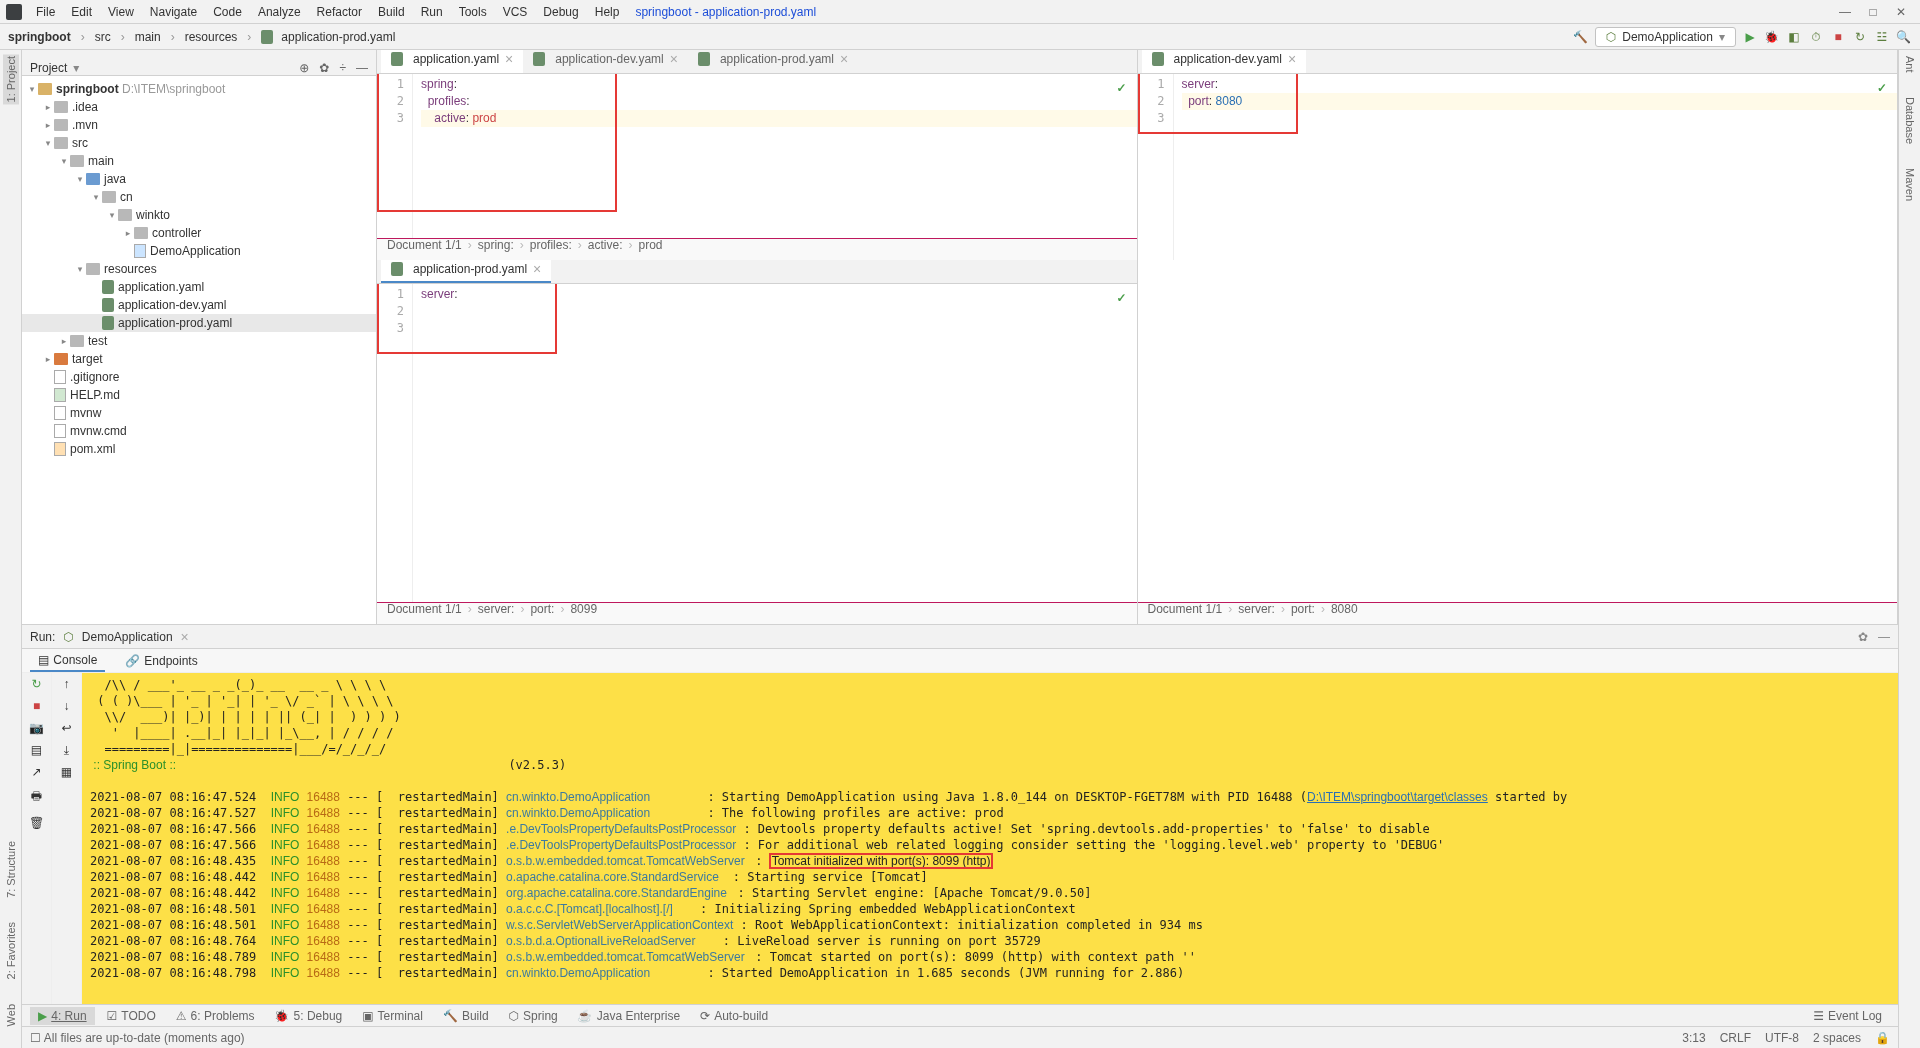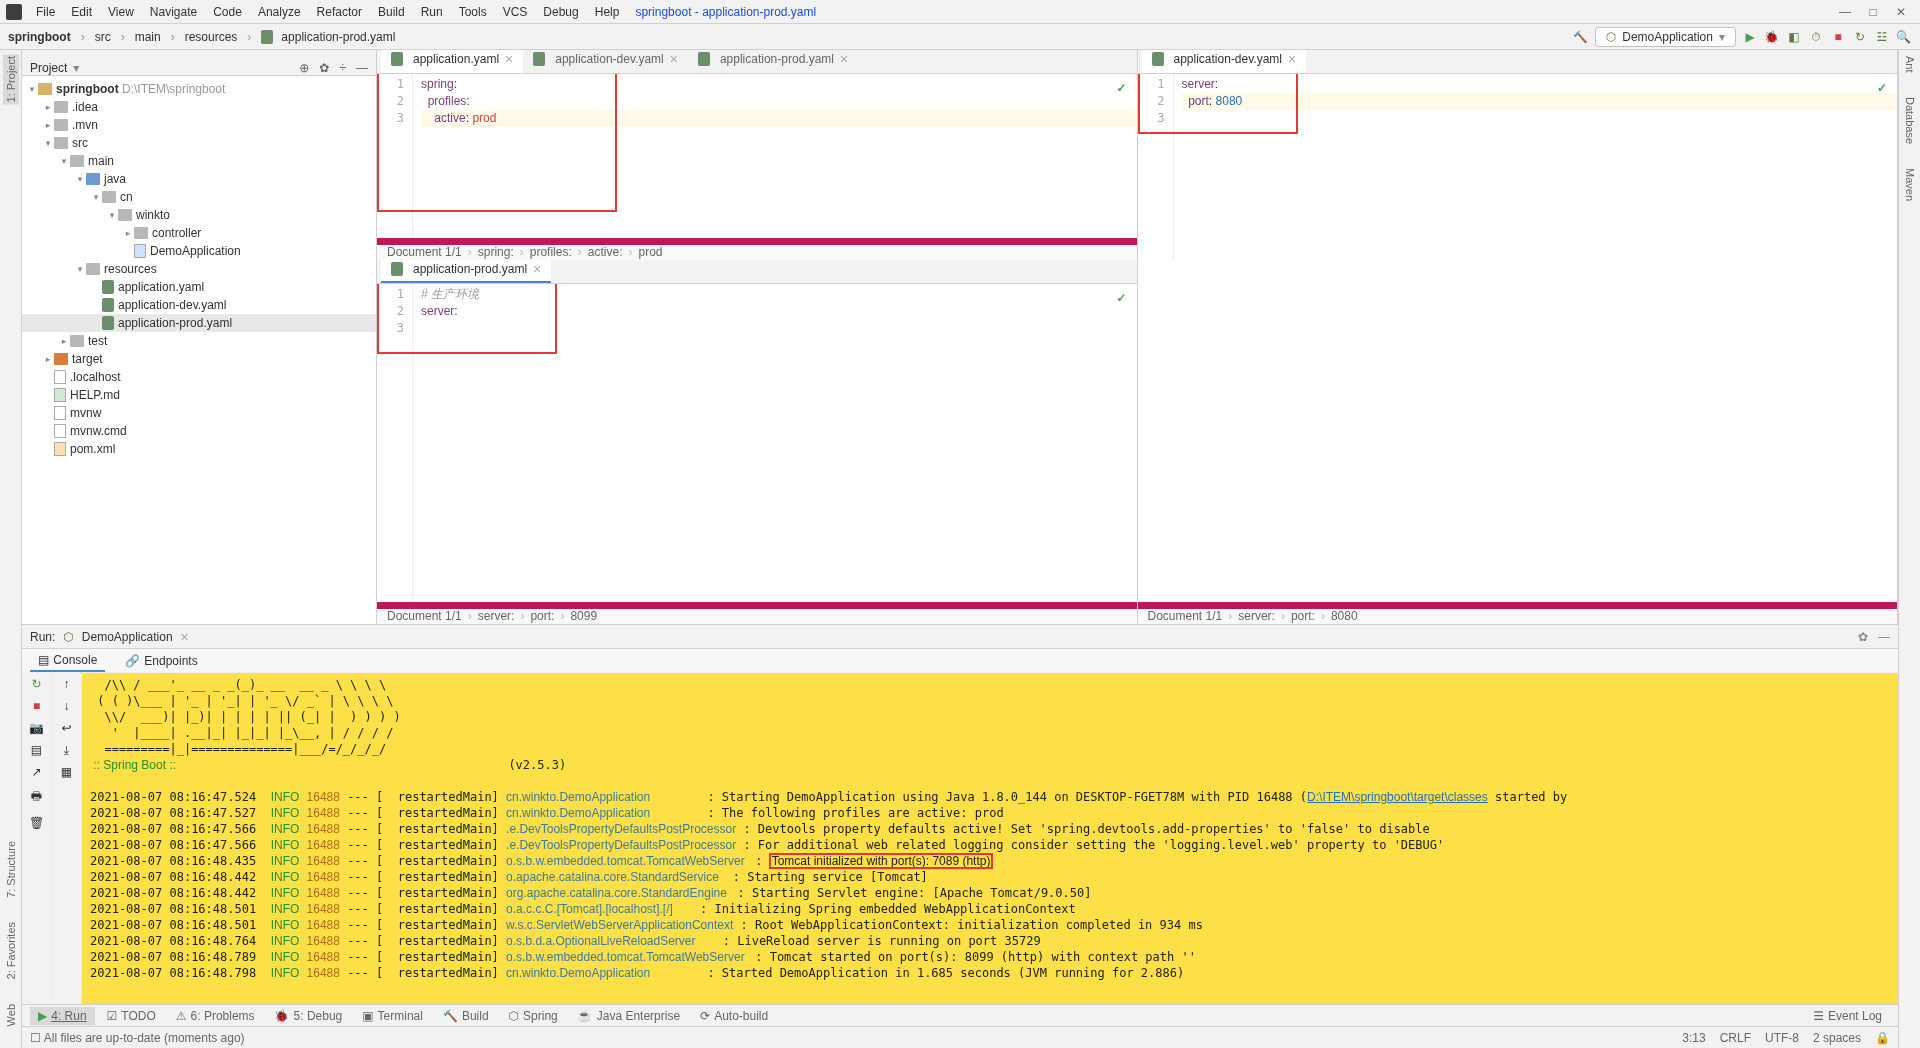--- a/index.html
+++ b/index.html
@@ -47,21 +47,21 @@
 .editor-pane{flex:1;display:flex;flex-direction:column;background:#fff;border-right:1px solid #d1d1d1}
 .editor-body{flex:1;display:flex;position:relative;overflow:hidden}
 .gutter{width:36px;background:#fff;border-right:1px solid #eee;text-align:right;padding:2px 8px 0 0;color:#aaa;font-family:Consolas,monospace;font-size:12px;line-height:17px}
 .code{flex:1;font-family:Consolas,monospace;font-size:12px;line-height:17px;padding:2px 0 0 8px;position:relative}
 .yk{color:#7b3d7b}
 .yv{color:#c44}
 .yn{color:#2a6fb3}
 .yc{color:#999;font-style:italic}
 .check{position:absolute;top:6px;right:10px;color:#4a9e4a;font-weight:bold}
 .redbox{position:absolute;border:2px solid #e53935;pointer-events:none}
-.breadcrumb-bar{height:22px;background:#f9f9f9;border-top:7px solid #be185d;display:flex;align-items:flex-start;padding:0 10px;font-size:11px;color:#666}
+.breadcrumb-bar{height:22px;background:#f9f9f9;border-top:1px solid #be185d;display:flex;align-items:flex-end;padding:8px 10px;font-size:11px;color:#666}
 .breadcrumb-bar .sep{margin:0 6px;color:#bbb}
 .current-line{background:#fffae8}
 .run-panel{height:380px;background:#fde047;border-top:1px solid #d1d1d1;display:flex;flex-direction:column}
 .run-header{height:24px;background:#f2f2f2;border-bottom:1px solid #d1d1d1;display:flex;align-items:center;padding:0 8px;gap:8px}
 .run-tabs{height:24px;background:#f7f7f7;border-bottom:1px solid #eee;display:flex;align-items:center;padding:0 8px;gap:12px}
 .run-tab{padding:3px 8px;cursor:pointer;display:flex;align-items:center;gap:4px}
 .run-tab.active{border-bottom:2px solid #4a88c7}
 .run-body{flex:1;display:flex;overflow:hidden}
 .run-toolbar{width:30px;background:#f2f2f2;border-right:1px solid #eee;display:flex;flex-direction:column;align-items:center;padding-top:4px;gap:8px}
 .console{flex:1;overflow:auto;font-family:Consolas,monospace;font-size:12px;line-height:16px;padding:4px 8px;white-space:pre;color:#222}
@@ -227,21 +227,21 @@
               <span class="folder-icon dir-gray"></span>
               <span>test</span>
             </div>
           <div class="tree-row" style="padding-left:20px">
               <span class="arrow">▸</span>
               <span class="folder-icon target"></span>
               <span>target</span>
             </div>
           <div class="tree-row" style="padding-left:32px">
               <span class="file-icon"></span>
-              <span>.localhost</span>
+              <span>.gitignore</span>
             </div>
           <div class="tree-row" style="padding-left:32px">
               <span class="file-icon" style="background:#d1e8d1"></span>
               <span>HELP.md</span>
             </div>
           <div class="tree-row" style="padding-left:32px">
               <span class="file-icon"></span>
               <span>mvnw</span>
             </div>
           <div class="tree-row" style="padding-left:32px">
@@ -325,21 +325,20 @@
             <div class="editor-tabs">
               <div class="tab active-blue">
                   <span class="yaml-icon"></span>
                   <span>application-prod.yaml</span>
                   <span class="tab-close">×</span>
                 </div>
             </div>
             <div class="editor-body">
               <div class="gutter">1<br>2<br>3</div>
               <div class="code">
-<div><span class="yc"># 生产环境</span></div>
 <div><span class="yk">server</span>:</div>
                 <div class="check">✓</div>
                 <div class="redbox" style="left:-36px;top:-2px;width:180px;height:72px"></div>
               </div>
             </div>
             <div class="breadcrumb-bar">
               <span>Document 1/1</span>
                 <span class="sep">›</span>
               <span>server:</span>
                 <span class="sep">›</span>
@@ -407,21 +406,21 @@
  ( ( )\___ | '_ | '_| | '_ \/ _` | \ \ \ \
   \\/  ___)| |_)| | | | | || (_| |  ) ) ) )
    '  |____| .__|_| |_|_| |_\__, | / / / /
   =========|_|==============|___/=/_/_/_/
 <span class="log-info"> :: Spring Boot ::</span>                                              (v2.5.3)
 
 2021-08-07 08:16:47.524  <span class="log-info">INFO</span> <span class="log-pid">16488</span> --- [  restartedMain] <span class="log-class">cn.winkto.DemoApplication               </span> : Starting DemoApplication using Java 1.8.0_144 on DESKTOP-FGET78M with PID 16488 (<span class="log-link">D:\ITEM\springboot\target\classes</span> started by
 2021-08-07 08:16:47.527  <span class="log-info">INFO</span> <span class="log-pid">16488</span> --- [  restartedMain] <span class="log-class">cn.winkto.DemoApplication               </span> : The following profiles are active: prod
 2021-08-07 08:16:47.566  <span class="log-info">INFO</span> <span class="log-pid">16488</span> --- [  restartedMain] <span class="log-class">.e.DevToolsPropertyDefaultsPostProcessor</span> : Devtools property defaults active! Set 'spring.devtools.add-properties' to 'false' to disable
 2021-08-07 08:16:47.566  <span class="log-info">INFO</span> <span class="log-pid">16488</span> --- [  restartedMain] <span class="log-class">.e.DevToolsPropertyDefaultsPostProcessor</span> : For additional web related logging consider setting the 'logging.level.web' property to 'DEBUG'
-2021-08-07 08:16:48.435  <span class="log-info">INFO</span> <span class="log-pid">16488</span> --- [  restartedMain] <span class="log-class">o.s.b.w.embedded.tomcat.TomcatWebServer </span> : <span style="outline:2px solid #e53935;outline-offset:-1px;padding:0 2px">Tomcat initialized with port(s): 7089 (http)</span>
+2021-08-07 08:16:48.435  <span class="log-info">INFO</span> <span class="log-pid">16488</span> --- [  restartedMain] <span class="log-class">o.s.b.w.embedded.tomcat.TomcatWebServer </span> : <span style="outline:2px solid #e53935;outline-offset:-1px;padding:0 2px">Tomcat initialized with port(s): 8099 (http)</span>
 2021-08-07 08:16:48.442  <span class="log-info">INFO</span> <span class="log-pid">16488</span> --- [  restartedMain] <span class="log-class">o.apache.catalina.core.StandardService  </span> : Starting service [Tomcat]
 2021-08-07 08:16:48.442  <span class="log-info">INFO</span> <span class="log-pid">16488</span> --- [  restartedMain] <span class="log-class">org.apache.catalina.core.StandardEngine </span> : Starting Servlet engine: [Apache Tomcat/9.0.50]
 2021-08-07 08:16:48.501  <span class="log-info">INFO</span> <span class="log-pid">16488</span> --- [  restartedMain] <span class="log-class">o.a.c.c.C.[Tomcat].[localhost].[/]      </span> : Initializing Spring embedded WebApplicationContext
 2021-08-07 08:16:48.501  <span class="log-info">INFO</span> <span class="log-pid">16488</span> --- [  restartedMain] <span class="log-class">w.s.c.ServletWebServerApplicationContext</span> : Root WebApplicationContext: initialization completed in 934 ms
 2021-08-07 08:16:48.764  <span class="log-info">INFO</span> <span class="log-pid">16488</span> --- [  restartedMain] <span class="log-class">o.s.b.d.a.OptionalLiveReloadServer      </span> : LiveReload server is running on port 35729
 2021-08-07 08:16:48.789  <span class="log-info">INFO</span> <span class="log-pid">16488</span> --- [  restartedMain] <span class="log-class">o.s.b.w.embedded.tomcat.TomcatWebServer </span> : Tomcat started on port(s): 8099 (http) with context path ''
 2021-08-07 08:16:48.798  <span class="log-info">INFO</span> <span class="log-pid">16488</span> --- [  restartedMain] <span class="log-class">cn.winkto.DemoApplication               </span> : Started DemoApplication in 1.685 seconds (JVM running for 2.886)
 </div>
       </div>
     </div>

